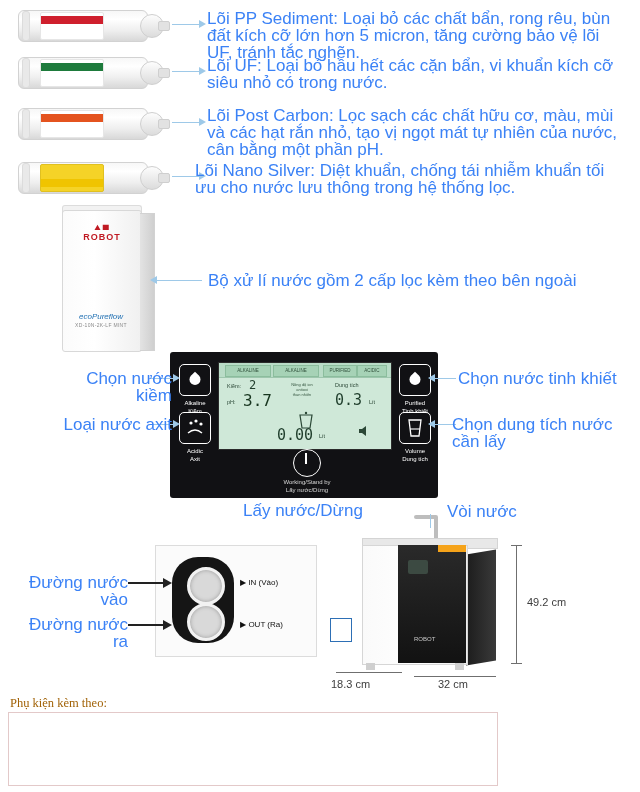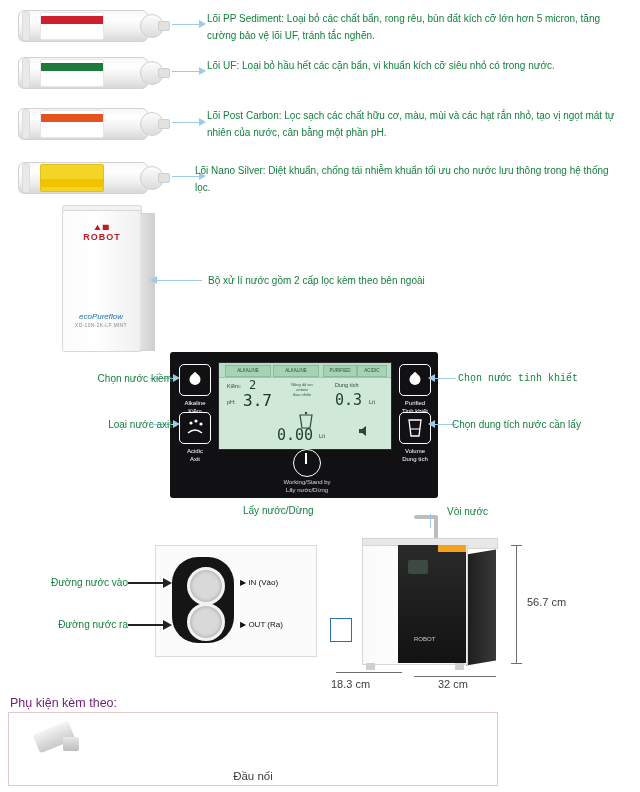--- a/index.html
+++ b/index.html
@@ -37,21 +37,21 @@
   .lbl-yellow .band{top:14px;background:#f0c400;}
   .cart .ring{position:absolute;left:4px;top:5px;width:6px;height:28px;border-radius:3px;background:#e9e9e9;border:1px solid #dcdcdc;}
 
   
   .lead{position:absolute;height:1px;background:#9ec9e8;}
   .arrow-r{position:absolute;width:0;height:0;border-top:4px solid transparent;border-bottom:4px solid transparent;border-left:7px solid #9ec9e8;}
   .arrow-l{position:absolute;width:0;height:0;border-top:4px solid transparent;border-bottom:4px solid transparent;border-right:7px solid #9ec9e8;}
   .arrow-blk-r{position:absolute;width:0;height:0;border-top:5px solid transparent;border-bottom:5px solid transparent;border-left:9px solid #222;}
   .lead-blk{position:absolute;height:2px;background:#222;}
 
-  .txt{position:absolute;font-size:10px;line-height:17px;color:#15803d;}
+  .txt{position:absolute;font-size:17px;line-height:17px;color:#3b82f6;}
 
   
   .box-outer{position:absolute;left:62px;top:210px;width:78px;height:140px;
     background:linear-gradient(to right,#fbfbfb,#ffffff 40%,#f0f0f0);
     border:1px solid #d8d8d8;border-radius:3px;}
   .box-top{position:absolute;left:62px;top:205px;width:78px;height:8px;background:#f2f2f2;border:1px solid #dcdcdc;border-bottom:none;border-radius:3px 3px 0 0;}
   .box-side{position:absolute;left:140px;top:213px;width:14px;height:136px;background:linear-gradient(to right,#e3e3e3,#cfcfcf);border:1px solid #d2d2d2;border-left:none;}
   .robot-logo{position:absolute;left:78px;top:232px;width:48px;text-align:center;font-size:9px;letter-spacing:1px;color:#c01a23;font-weight:bold;}
   .robot-mark{position:absolute;left:93px;top:222px;width:18px;height:10px;}
   .box-brand{position:absolute;left:70px;top:312px;width:62px;text-align:center;font-size:8px;color:#1f6fb2;font-style:italic;}
@@ -86,21 +86,21 @@
   .mach-top{position:absolute;left:362px;top:538px;width:134px;height:9px;background:#e8e8e8;border:1px solid #d4d4d4;}
   .mach-disp{position:absolute;left:408px;top:560px;width:20px;height:14px;background:#3c4a42;border-radius:2px;}
   .mach-strip{position:absolute;left:438px;top:545px;width:28px;height:7px;background:#f5a31a;}
   .faucet-stem{position:absolute;left:434px;top:517px;width:4px;height:24px;background:#bdbdbd;}
   .faucet-arm{position:absolute;left:414px;top:515px;width:24px;height:4px;background:#bdbdbd;border-radius:2px;}
   .mach-feet{position:absolute;top:663px;width:9px;height:7px;background:#cfcfcf;}
   .dim-line{position:absolute;background:#6f6f6f;}
   .dim-txt{position:absolute;font-size:11px;color:#3d3d3d;}
 
   
-  .acc-title{position:absolute;left:10px;top:696px;font-size:12.5px;color:#701a75;}
+  .acc-title{position:absolute;left:10px;top:696px;font-size:12.5px;color:#a16207;font-family:Liberation Serif, serif;}
   .acc-row{position:absolute;left:8px;top:712px;width:488px;height:72px;border:1px solid #e3c9c9;display:flex;}
   .acc-cell{flex:1;position:relative;border-right:1px solid #e3c9c9;}
   .acc-cell:last-child{border-right:none;}
   .acc-cap{position:absolute;bottom:3px;left:0;right:0;text-align:center;font-size:11.5px;color:#3d3d3d;}
   .ring-acc{position:absolute;left:50%;top:10px;transform:translateX(-50%);width:40px;height:28px;border:5px solid #efeee2;border-radius:50%;}
   .valve-body{position:absolute;left:22px;top:20px;width:26px;height:12px;background:linear-gradient(to bottom,#e0c98a,#b99a4e);border-radius:2px;}
   .valve-handle{position:absolute;left:26px;top:10px;width:30px;height:6px;background:#6fa8dc;border-radius:3px;transform:rotate(-18deg);}
   .valve-tip{position:absolute;left:48px;top:18px;width:22px;height:14px;background:#f2f2f2;border:1px solid #dcdcdc;border-radius:2px;}
   .valve-blue{position:absolute;left:62px;top:14px;width:14px;height:9px;background:#3f7fd0;border-radius:2px;}
   .conn-body{position:absolute;left:26px;top:14px;width:38px;height:20px;background:linear-gradient(to bottom,#f4f4f4,#c9c9c9);border-radius:3px;transform:rotate(-22deg);}
@@ -245,21 +245,21 @@
 <div class="lead" style="left:150px;top:378px;width:24px;"></div>
 <div class="arrow-r" style="left:173px;top:374px;"></div>
 <div class="txt" style="left:52px;top:370px;width:120px;text-align:right;">Chọn nước kiềm</div>
 
 <div class="lead" style="left:150px;top:424px;width:24px;"></div>
 <div class="arrow-r" style="left:173px;top:420px;"></div>
 <div class="txt" style="left:42px;top:416px;width:130px;text-align:right;">Loại nước axit</div>
 
 <div class="lead" style="left:434px;top:378px;width:22px;"></div>
 <div class="arrow-l" style="left:428px;top:374px;"></div>
-<div class="txt" style="left:458px;top:370px;width:180px;font-family:Liberation Mono, monospace;">Chọn nước tinh khiết</div>
+<div class="txt" style="left:458px;top:370px;width:180px;">Chọn nước tinh khiết</div>
 
 <div class="lead" style="left:434px;top:424px;width:22px;"></div>
 <div class="arrow-l" style="left:428px;top:420px;"></div>
 <div class="txt" style="left:452px;top:416px;width:190px;">Chọn dung tích nước cần lấy</div>
 
 <div class="txt" style="left:243px;top:502px;width:160px;">Lấy nước/Dừng</div>
 
 <div class="io-panel"></div>
 <div class="io-black">
   <div class="io-hole" style="top:10px;"></div>
@@ -288,31 +288,26 @@
 <div class="mach-feet" style="left:366px;"></div>
 <div class="mach-feet" style="left:455px;"></div>
 <div class="abs" style="left:330px;top:618px;width:20px;height:22px;border:1.5px solid #2d6fb5;"></div>
 
 <div class="lead" style="left:430px;top:514px;width:1px;height:14px;background:#9ec9e8;"></div>
 <div class="txt" style="left:447px;top:503px;">Vòi nước</div>
 
 <div class="dim-line" style="left:516px;top:545px;width:1px;height:118px;"></div>
 <div class="dim-line" style="left:511px;top:545px;width:11px;height:1px;"></div>
 <div class="dim-line" style="left:511px;top:663px;width:11px;height:1px;"></div>
-<div class="dim-txt" style="left:527px;top:596px;">56.7 cm</div>
+<div class="dim-txt" style="left:527px;top:596px;">49.2 cm</div>
 
 <div class="dim-line" style="left:336px;top:672px;width:66px;height:1px;"></div>
 <div class="dim-txt" style="left:331px;top:678px;">18.3 cm</div>
 <div class="dim-line" style="left:414px;top:676px;width:82px;height:1px;"></div>
 <div class="dim-txt" style="left:438px;top:678px;">32 cm</div>
 
 <div class="acc-title">Phụ kiện kèm theo:</div>
 <div class="acc-row">
 
 
 
-  <div class="acc-cell">
-    <div class="conn-body"></div>
-    <div class="conn-nut"></div>
-    <div class="acc-cap">Đầu nối</div>
-  </div>
 
 </div>
 
 </body></html>

